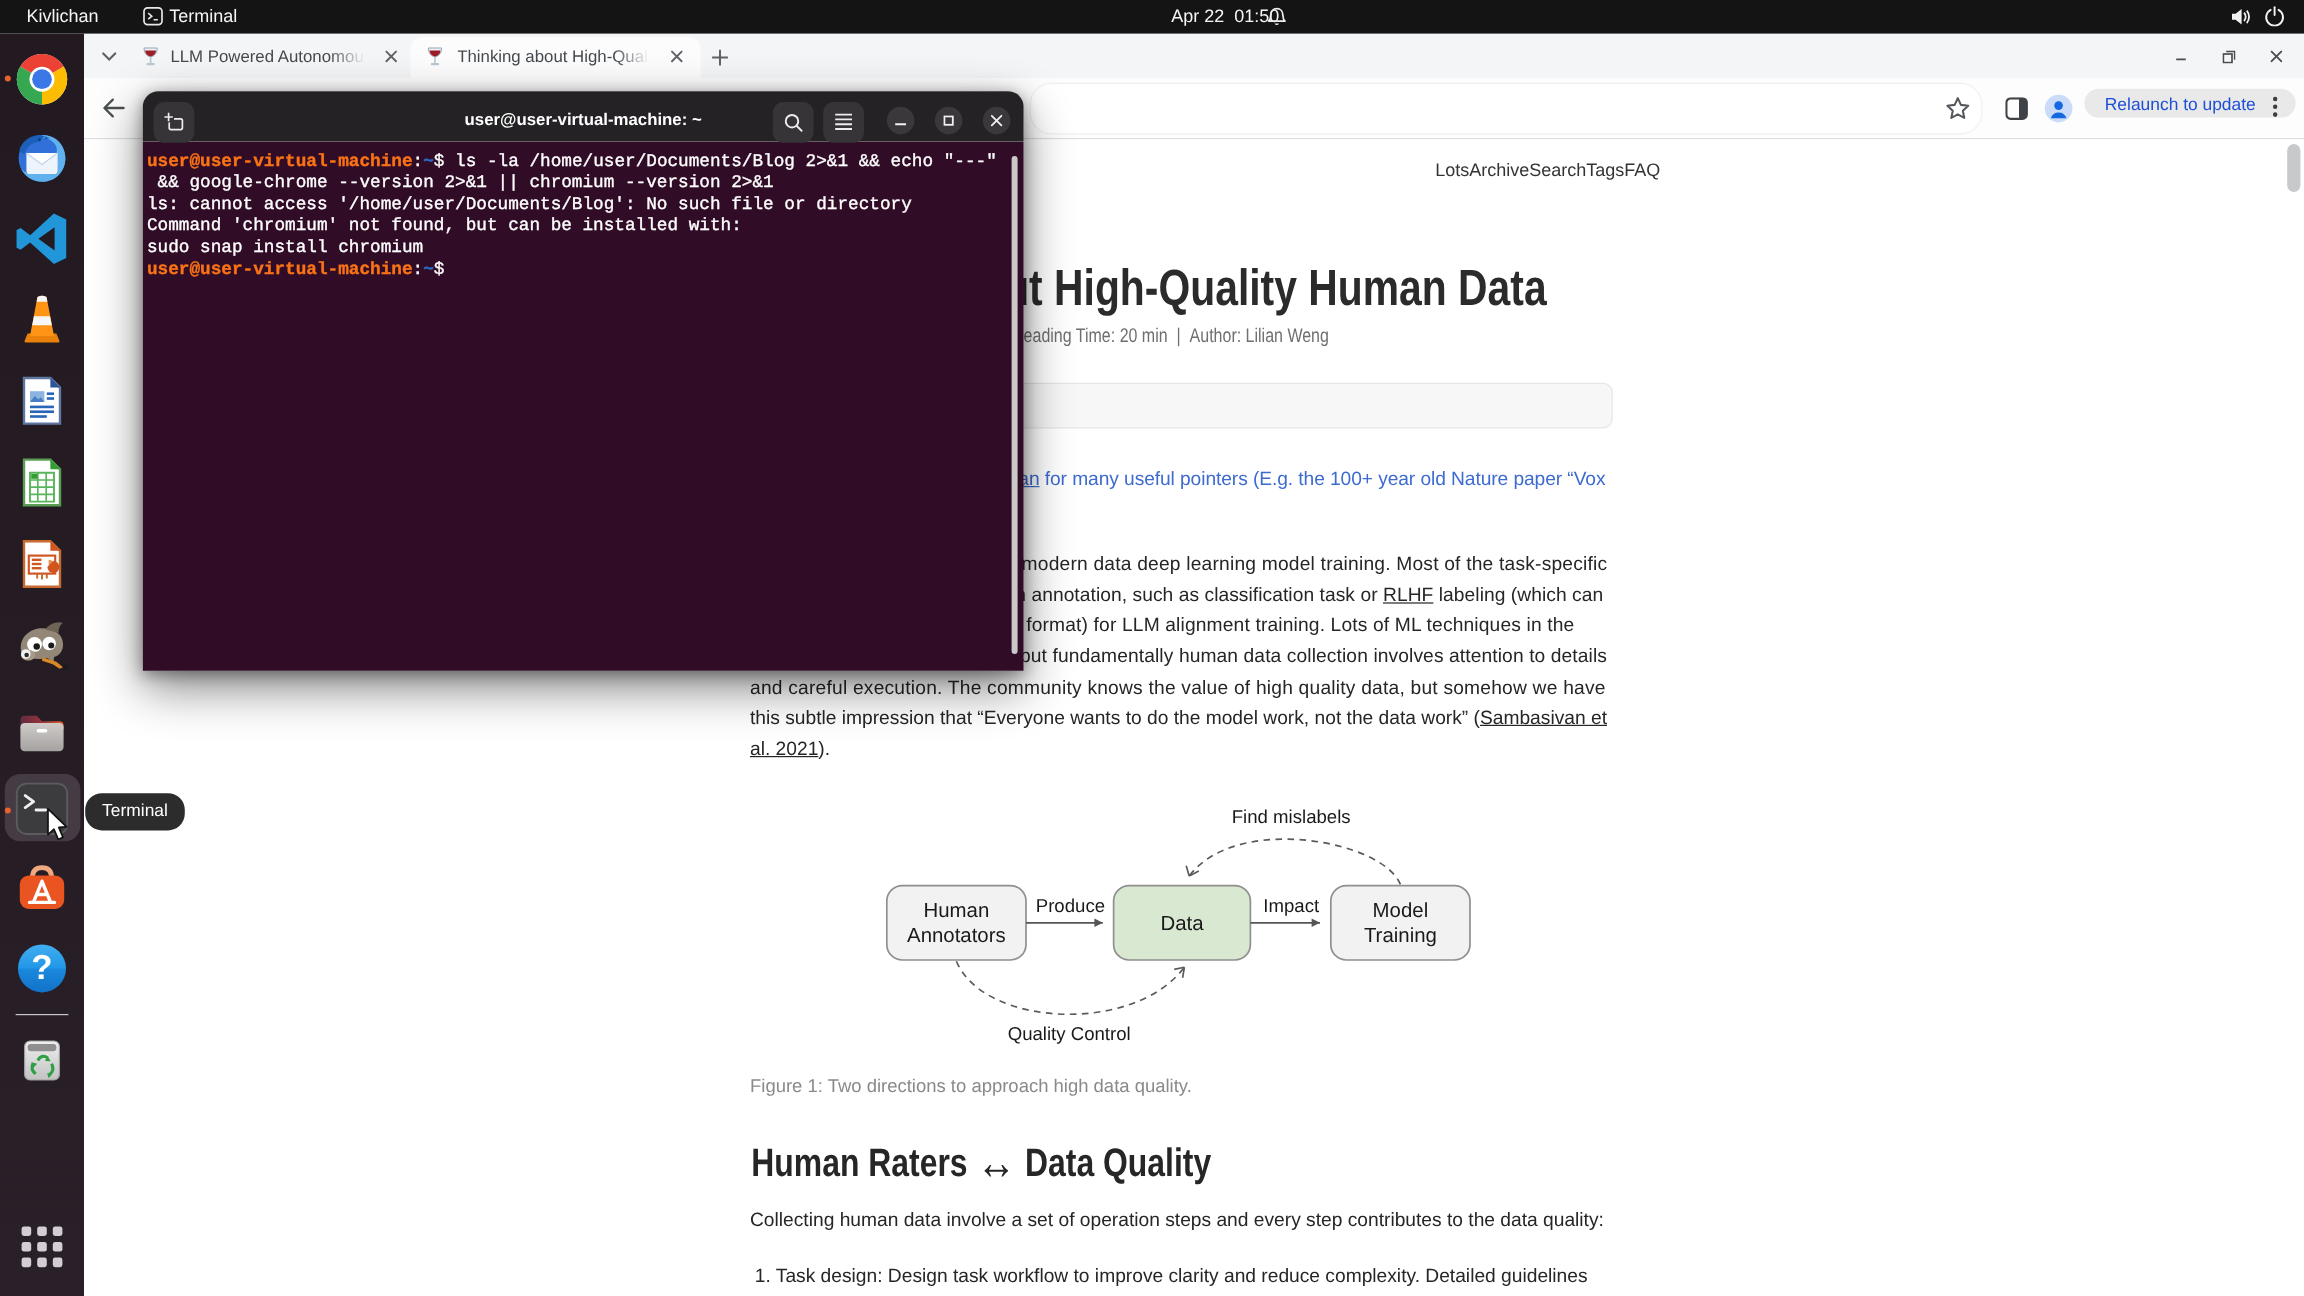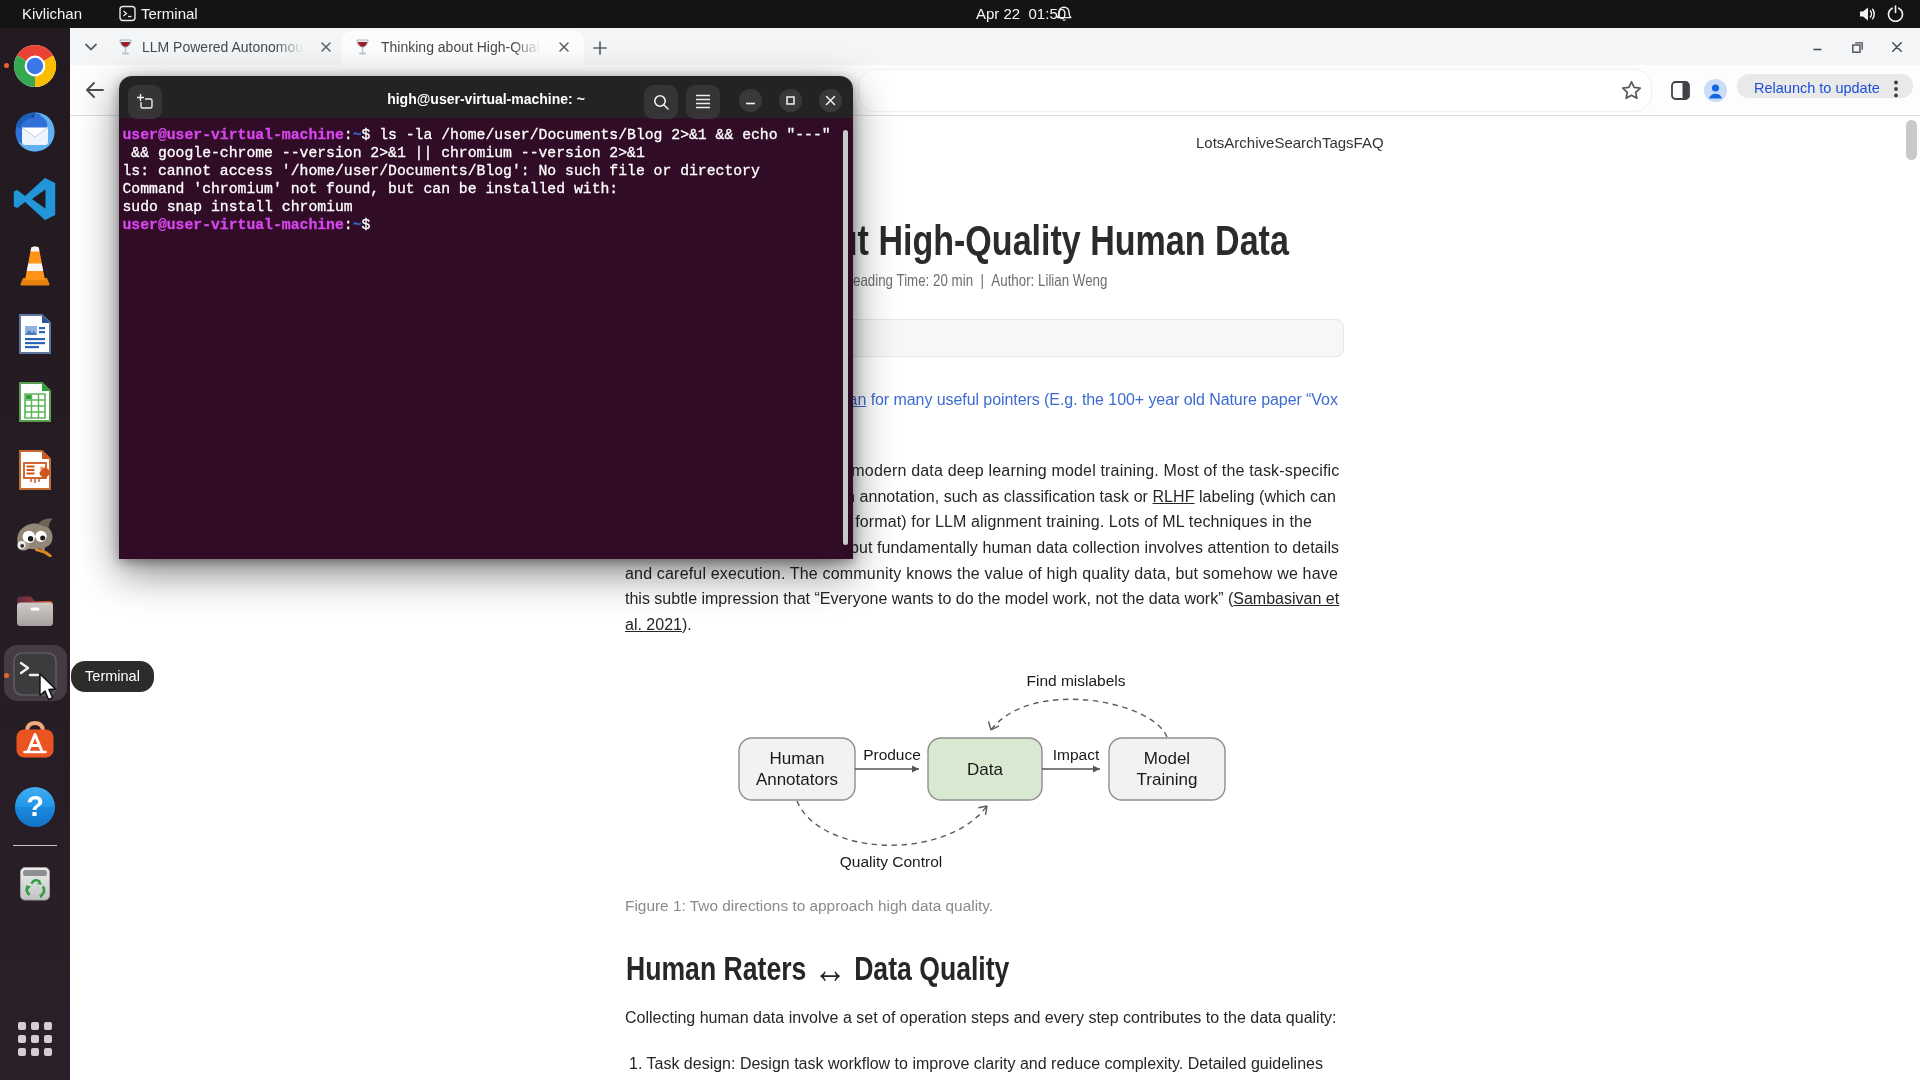--- a/index.html
+++ b/index.html
@@ -46,21 +46,21 @@
   #scrollthumb { left:1836px; top:3px; width:11px; height:40px; border-radius:5.5px; background:#c8c9cb; }
 
   
   #terminal { position:absolute; left:119px; top:76px; width:734px; height:483px;
     border-radius:13px 13px 0 0;
     box-shadow:0 14px 40px rgba(0,0,0,.48), 0 3px 12px rgba(0,0,0,.35); }
   #thead { position:absolute; left:0; top:0; width:734px; height:42px; background:#242224; border-radius:13px 13px 0 0; }
   #tbody { position:absolute; left:0; top:42px; width:734px; height:441px; background:#310c27; }
   #ttext { position:absolute; left:3.5px; top:8px; -webkit-text-stroke:.3px currentColor; font-family:"Liberation Mono", monospace;
      font-size:14.76px; line-height:18px; color:#fff; white-space:pre; }
-  .tg { color:#d946ef; font-weight:bold; }
+  .tg { color:#f97316; font-weight:bold; }
   .tb { color:#2d68c4; font-weight:bold; }
   #ttitle { position:absolute; left:0; top:15px; width:734px; text-align:center; color:#fff;
      font-size:14px; font-weight:bold; }
   .tbtn { position:absolute; top:8.5px; width:34px; height:34px; background:#373437; border-radius:9px; }
   .tcirc { position:absolute; top:13px; width:23px; height:23px; background:#3b383b; border-radius:50%; }
   #tscroll { position:absolute; left:724px; top:12px; width:5px; height:415px; background:#c9c9c9; border-radius:2.5px; }
 
   
   #tooltip { position:absolute; left:71px; top:661px; width:83px; height:31px; background:#2c2c2c;
      border-radius:14px; color:#fff; font-size:14.5px; text-align:center; line-height:30px; }
@@ -369,21 +369,21 @@
   <div id="tbody">
     <div id="ttext"><span class="tg">user@user-virtual-machine</span>:<span class="tb">~</span>$ ls -la /home/user/Documents/Blog 2&gt;&amp;1 &amp;&amp; echo "---"
  &amp;&amp; google-chrome --version 2&gt;&amp;1 || chromium --version 2&gt;&amp;1
 ls: cannot access '/home/user/Documents/Blog': No such file or directory
 Command 'chromium' not found, but can be installed with:
 sudo snap install chromium
 <span class="tg">user@user-virtual-machine</span>:<span class="tb">~</span>$ </div>
     <div id="tscroll"></div>
   </div>
   <div id="thead">
-    <div id="ttitle">high@user-virtual-machine: ~</div>
+    <div id="ttitle">user@user-virtual-machine: ~</div>
     <div class="tbtn" style="left:9px">
       <svg class="abs" style="left:8px;top:8px" width="18" height="18" viewBox="0 0 18 18">
           <rect x="5" y="6" width="11" height="9" rx="1.5" fill="none" stroke="#ededed" stroke-width="1.4"></rect>
           <rect x="0" y="0" width="9" height="9" fill="#373437"></rect>
           <path d="M1 4.5 h7 M4.5 1 v7" stroke="#ededed" stroke-width="1.4"></path>
         </svg>
     </div>
     <div class="tbtn" style="left:525px">
       <svg class="abs" style="left:8px;top:8px" width="18" height="18" viewBox="0 0 18 18">
           <circle cx="8" cy="8" r="5.2" fill="none" stroke="#ededed" stroke-width="1.6"></circle>

